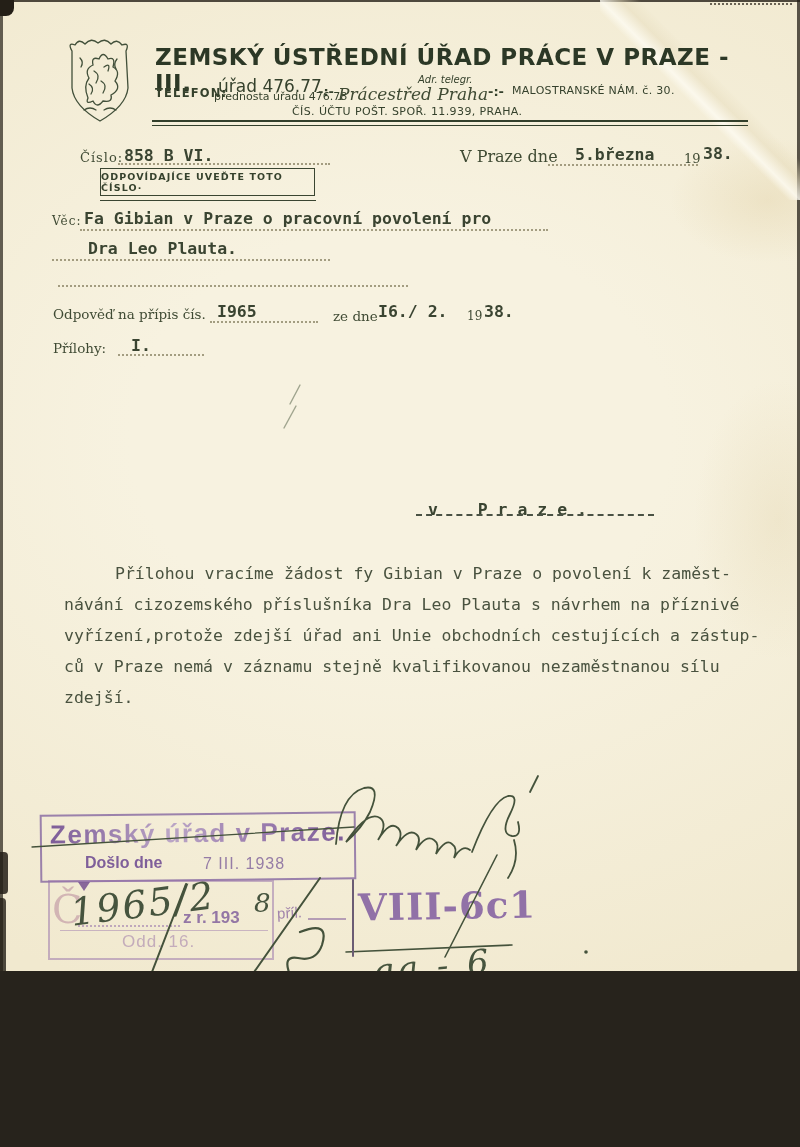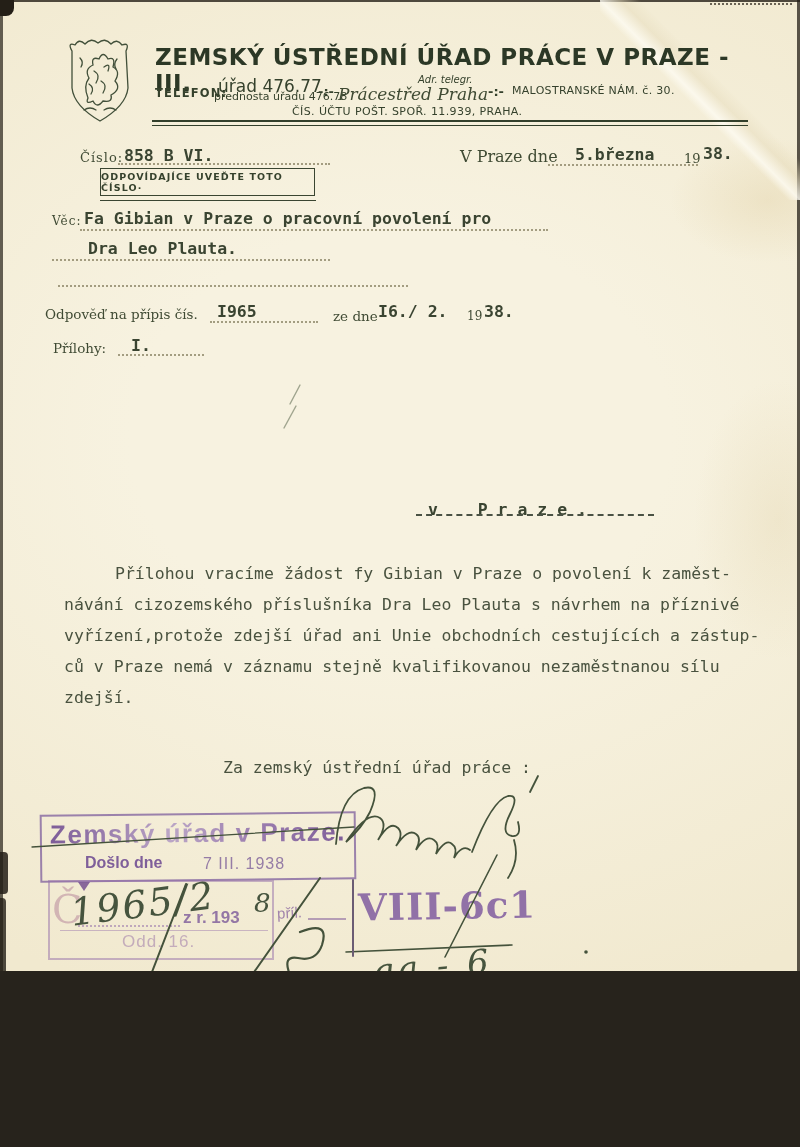--- a/index.html
+++ b/index.html
@@ -77,21 +77,21 @@
   </div>
   <div class="pos" style="left:100px;top:200px;width:216px;border-top:1.5px solid #3a4531;"></div>
 
   <div class="print" style="left:52px;top:214px;font-size:12px;letter-spacing:1px;">Věc:</div>
   <div class="typed typedb" style="left:84px;top:209px;">Fa Gibian v Praze o pracovní povolení pro</div>
   <div class="dotline" style="left:80px;top:229px;width:468px;"></div>
   <div class="typed typedb" style="left:88px;top:239px;">Dra Leo Plauta.</div>
   <div class="dotline" style="left:52px;top:259px;width:278px;"></div>
   <div class="dotline" style="left:58px;top:285px;width:350px;"></div>
 
-  <div class="print" style="left:45px;top:306px;font-size:13.5px;">Odpověď na přípis čís.</div>
+  <div class="print" style="left:53px;top:306px;font-size:13.5px;">Odpověď na přípis čís.</div>
   <div class="typed typedb" style="left:217px;top:302px;">I965</div>
   <div class="dotline" style="left:210px;top:321px;width:108px;"></div>
   <div class="print" style="left:333px;top:308px;font-size:13.5px;">ze dne</div>
   <div class="typed typedb" style="left:378px;top:302px;">I6./ 2.</div>
   <div class="print" style="left:467px;top:309px;font-size:12px;">19</div>
   <div class="typed typedb" style="left:484px;top:302px;">38.</div>
 
   <div class="print" style="left:53px;top:340px;font-size:13.5px;">Přílohy:</div>
   <div class="typed typedb" style="left:131px;top:336px;">I.</div>
   <div class="dotline" style="left:118px;top:354px;width:86px;"></div>
@@ -104,21 +104,20 @@
   </svg>
 
   <div class="typed typedb" style="left:428px;top:500px;">v    P r a z e .</div>
   <div class="pos" style="left:416px;top:514px;width:238px;border-bottom:2px dashed #4a5244;"></div>
 
   <div class="typed" style="left:115px;top:564px;text-align:center;">Přílohou vracíme žádost fy Gibian v Praze o povolení k zaměst-</div>
   <div class="typed" style="left:64px;top:626px;">vyřízení,protože zdejší úřad ani Unie obchodních cestujících a zástup-</div>
   <div class="typed" style="left:64px;top:595px;">návání cizozemského příslušníka Dra Leo Plauta s návrhem na příznivé</div>
   <div class="typed" style="left:64px;top:657px;">ců v Praze nemá v záznamu stejně kvalifikovanou nezaměstnanou sílu</div>
   <div class="typed" style="left:64px;top:688px;">zdejší.</div>
-  <div class="typed" style="left:223px;top:758px;">Za zemský ústřední úřad práce :</div>
 
   <div class="pos" style="left:40px;top:813px;width:312px;height:64px;border:2.5px solid rgba(133,102,160,.8);transform:rotate(-.6deg);"></div>
   <div class="pos purple" style="left:50px;top:818px;width:300px;font-size:26px;font-weight:bold;letter-spacing:1.5px;transform:rotate(-.6deg);background:linear-gradient(90deg,#7d5c98,#bba6c6 40%,#9a7cae 70%,#7d5c98);-webkit-background-clip:text;background-clip:text;color:transparent;">Zemský úřad v Praze.</div>
   <div class="pos purple" style="left:85px;top:854px;font-size:16px;font-weight:bold;color:#7f5f9a;">Došlo dne</div>
   <div class="pos purple" style="left:203px;top:855px;font-size:16px;color:rgba(133,104,158,.85);letter-spacing:1px;">7 III. 1938</div>
 
   <div class="pos" style="left:48px;top:880px;width:222px;height:76px;border:2px solid rgba(150,112,170,.5);"></div>
   <div class="pos" style="left:60px;top:930px;width:208px;border-top:1.5px solid rgba(150,112,170,.45);"></div>
   <div class="hand" style="left:52px;top:886px;font-size:40px;font-style:normal;font-family:'DejaVu Serif',serif;color:rgba(170,115,145,.45);">Č</div>
   <div class="pos" style="left:78px;top:925px;width:102px;border-bottom:2px dotted rgba(150,112,170,.55);"></div>

